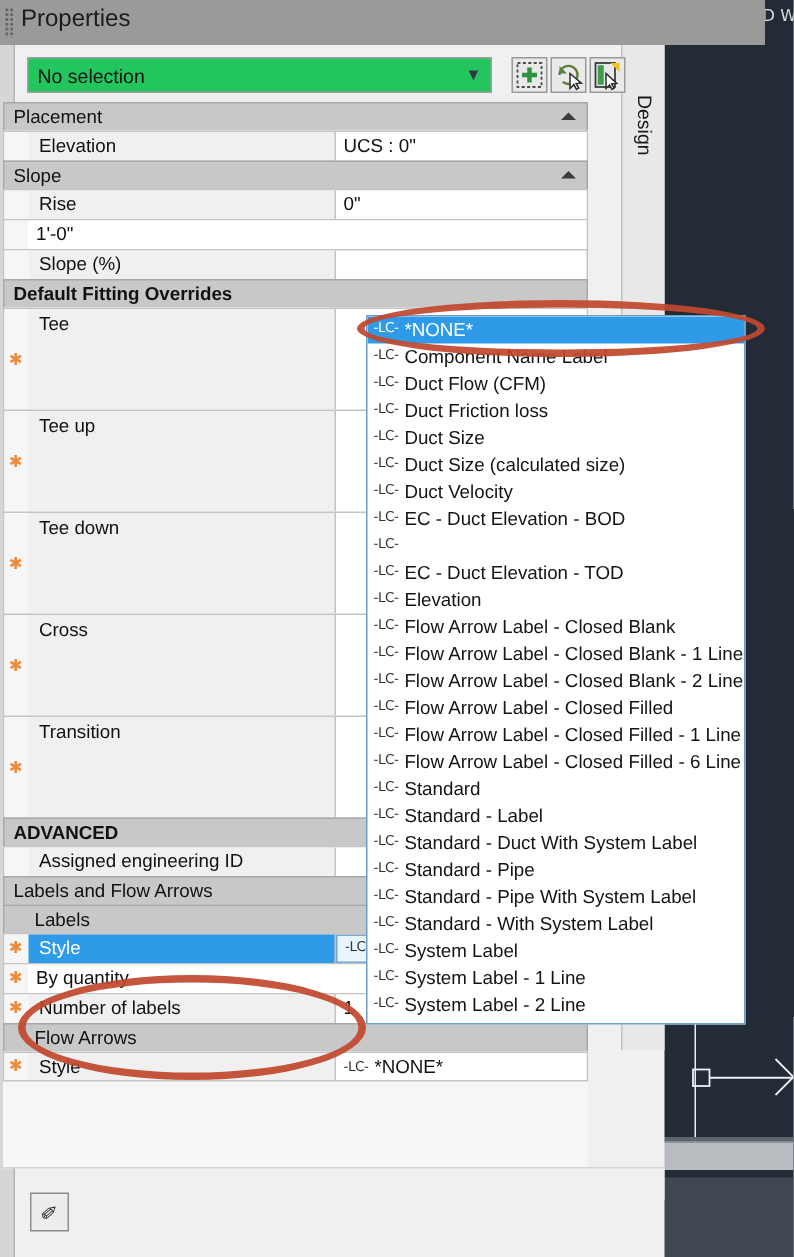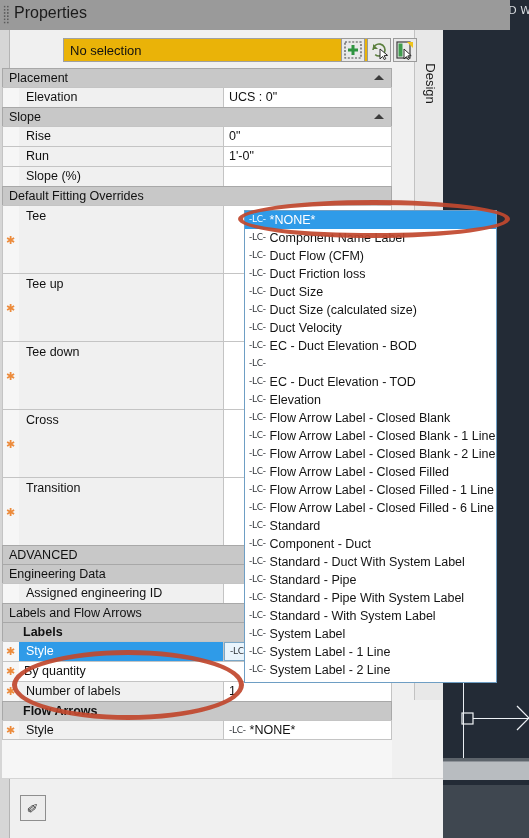--- a/index.html
+++ b/index.html
@@ -79,23 +79,23 @@
   #design-tab-label{
     position:absolute; left:-13px; top:46px; width:56px;
     transform:rotate(90deg); transform-origin:center;
     font-size:13px; color:#1b1b1b; text-align:center; white-space:nowrap;
   }
 
   
   #selection-row{ position:absolute; left:10px; top:34px; width:404px; height:30px; }
   #selection-combo{
     position:absolute; left:8px; top:4px; width:310px; height:24px;
-    background:#eab308; border:1px solid #a0a0a0;
+    background:#22c55e; border:1px solid #a0a0a0;
     display:flex; align-items:center; padding-left:6px;
-    font-size:13px; color:#111;margin-left:45px;
+    font-size:13px; color:#111;
   }
   #selection-combo-arrow{
     position:absolute; right:6px; top:5px; color:#33393f; font-size:11px;
   }
   .tool-btn{
     position:absolute; top:4px; width:24px; height:24px;
     background:#e9e9e9; border:1px solid #9a9a9a;
   }
   #tool-btn-select{ left:331px; }
   #tool-btn-cycle{ left:357px; }
@@ -105,30 +105,30 @@
   #property-grid{
     position:absolute; left:2px; top:68px; width:390px; height:710px;
     background:#f6f6f6;
   }
   .cat-row{
     position:relative; height:19px; background:#c8c8c8;
     border:1px solid #a8a8a8; border-bottom:none;
     display:flex; align-items:center;
   }
   .cat-row .cat-label{ padding-left:6px; font-size:12.5px; color:#111; }
-  .cat-row.bold .cat-label{ font-weight:normal; }
+  .cat-row.bold .cat-label{ font-weight:bold; }
   .cat-row .collapse-arrow{
     position:absolute; right:7px; top:6px;
     width:0;height:0;border-left:5px solid transparent;border-right:5px solid transparent;
     border-bottom:5px solid #3c3c3c;
   }
   .sub-cat-row{
     position:relative; height:19px; background:#c8c8c8;
     border:1px solid #a8a8a8; border-bottom:none;
-    display:flex; align-items:center;font-weight:bold;
+    display:flex; align-items:center;
   }
   .sub-cat-row .cat-label{ padding-left:20px; font-size:12.5px; color:#111; }
 
   .prop-row{
     position:relative; display:flex; height:20px;
     border:1px solid #c4c4c4; border-bottom:none; background:#fff;
   }
   .prop-row .star{
     width:16px; min-width:16px; color:#ec8b3c; font-size:11px;
     text-align:center; line-height:19px; background:#f6f6f6;
@@ -293,21 +293,20 @@
       <span class="cat-label">Slope</span>
       <span class="collapse-arrow"></span>
     </div>
     <div class="prop-row">
       <div class="indent"></div>
       <div class="pname">Rise</div>
       <div class="pval">0"</div>
     </div>
     <div class="prop-row">
       <div class="indent"></div>
-      <div class="pname">Run</div>
       <div class="pval">1'-0"</div>
     </div>
     <div class="prop-row">
       <div class="indent"></div>
       <div class="pname">Slope (%)</div>
     </div>
 
     <div class="cat-row bold">
       <span class="cat-label">Default Fitting Overrides</span>
     </div>
@@ -335,23 +334,20 @@
     <div class="prop-row tall">
       <div class="star">✱</div>
       <div class="pname">Transition</div>
       <div class="pval"></div>
     </div>
 
     <div class="cat-row bold">
       <span class="cat-label">ADVANCED</span>
     </div>
 
-    <div class="cat-row">
-      <span class="cat-label">Engineering Data</span>
-    </div>
     <div class="prop-row">
       <div class="indent"></div>
       <div class="pname">Assigned engineering ID</div>
       <div class="pval"></div>
     </div>
 
     <div class="cat-row">
       <span class="cat-label">Labels and Flow Arrows</span>
     </div>
     <div class="sub-cat-row">
@@ -470,21 +466,21 @@
     <div class="dd-item">
       <span class="lc-tag">-LC-</span>
       <span>Flow Arrow Label - Closed Filled - 6 Line</span>
     </div>
     <div class="dd-item">
       <span class="lc-tag">-LC-</span>
       <span>Standard</span>
     </div>
     <div class="dd-item">
       <span class="lc-tag">-LC-</span>
-      <span>Component - Duct</span>
+      <span>Standard - Label</span>
     </div>
     <div class="dd-item">
       <span class="lc-tag">-LC-</span>
       <span>Standard - Duct With System Label</span>
     </div>
     <div class="dd-item">
       <span class="lc-tag">-LC-</span>
       <span>Standard - Pipe</span>
     </div>
     <div class="dd-item">

